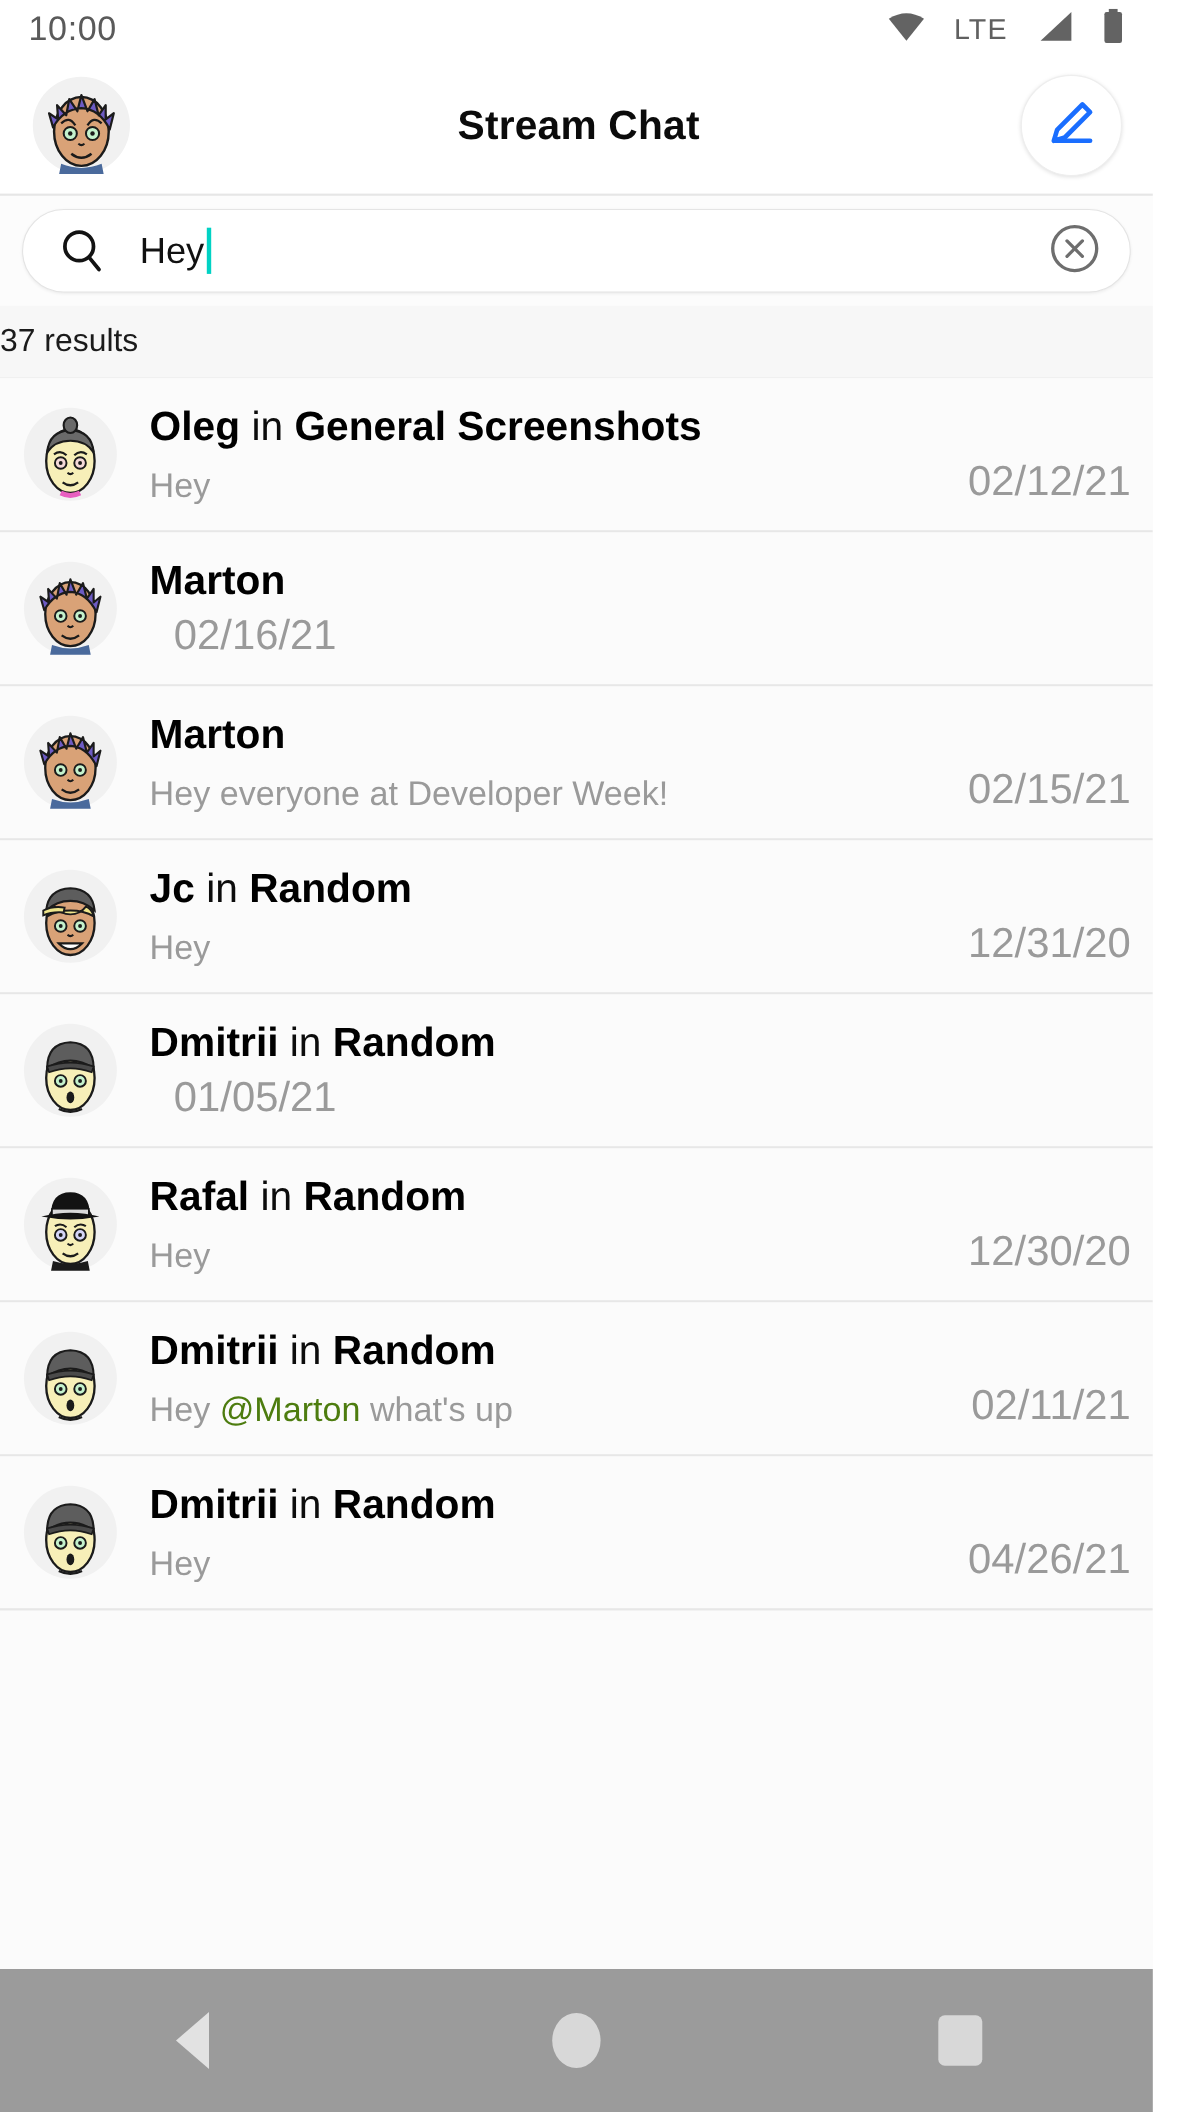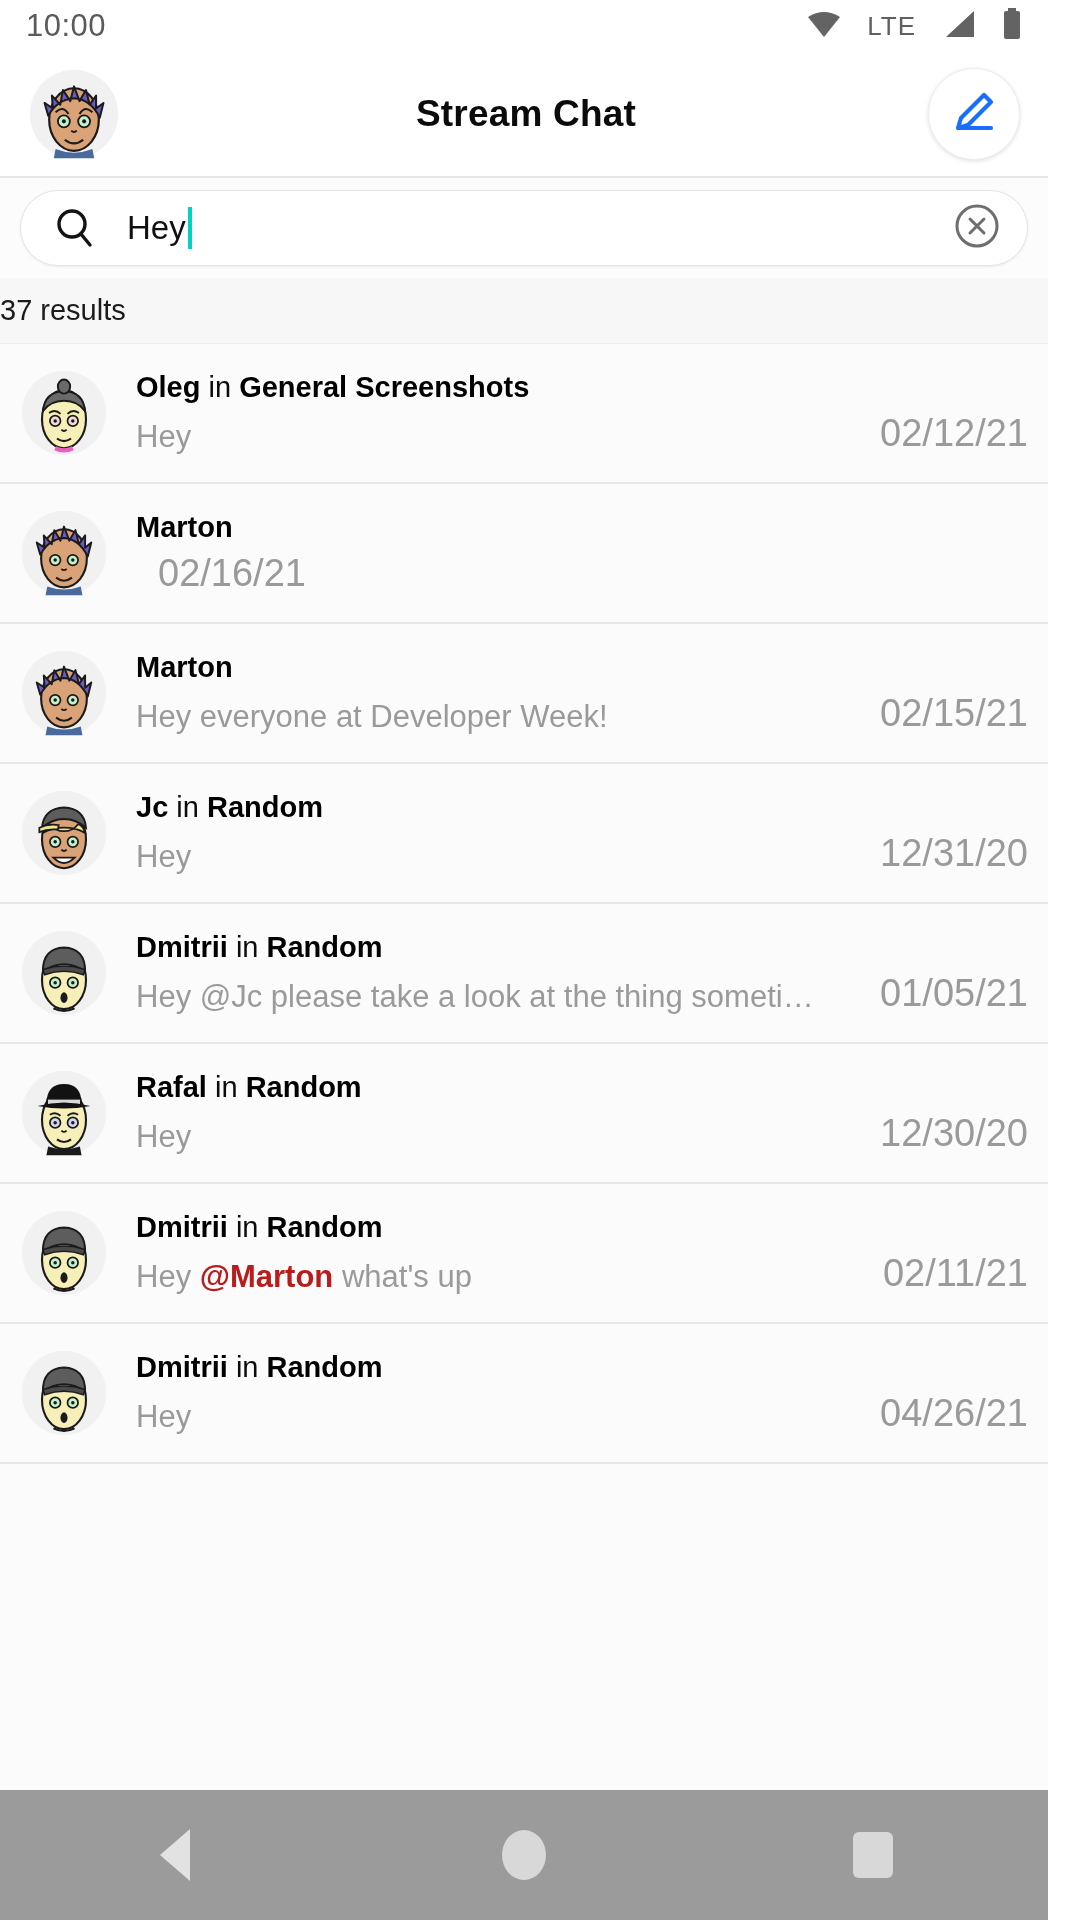--- a/index.html
+++ b/index.html
@@ -64,30 +64,30 @@
 
   
   .list { flex:1 1 auto; overflow:hidden; background:#fbfbfb; }
   .row {
     height:140px; background:#fbfbfb;
     border-bottom:2px solid #e7e7e7;
     display:flex; align-items:center; padding:0 20px 0 20px;
   }
   .row-avatar { flex:0 0 88px; height:88px; margin-right:28px; }
   .row-body { flex:1 1 auto; min-width:0; display:flex; flex-direction:column; justify-content:center; gap:8px; }
-  .row-title { font-size:29px; color:#000; white-space:nowrap; overflow:hidden; }
+  .row-title { font-size:37px; color:#000; white-space:nowrap; overflow:hidden; }
   .row-title .nm { font-weight:bold; }
   .row-title .in { font-weight:normal; color:#0c0c0c; }
   .row-title .ch { font-weight:bold; }
   .row-bottom { display:flex; align-items:flex-end; }
   .row-msg {
     font-size:31px; color:#9a9a9a; white-space:nowrap;
     overflow:hidden; text-overflow:ellipsis; flex:1 1 auto; min-width:0;
   }
-  .row-msg .mention { color:#b91c1c; font-weight:bold; }
+  .row-msg .mention { color:#4d7c0f; font-weight:normal; }
   .row-date { flex:0 0 auto; font-size:38px; color:#9a9a9a; padding-left:22px; }
 
   
   .navbar {
     flex:0 0 130px; background:#9b9b9b;
     display:flex; align-items:center; justify-content:space-around;
   }
   .nav-btn { width:120px; height:120px; display:flex; align-items:center; justify-content:center; }
   .nav-back { width:0; height:0; border-top:26px solid transparent; border-bottom:26px solid transparent; border-right:30px solid #e2e2e2; }
   .nav-home { width:44px; height:50px; border-radius:50%; background:#d8d8d8; }
@@ -274,21 +274,20 @@
             <circle cx="40" cy="61" r="6" fill="#c4f2cd" stroke="#1b1b1b" stroke-width="2"></circle>
             <circle cx="60" cy="61" r="6" fill="#c4f2cd" stroke="#1b1b1b" stroke-width="2"></circle>
             <circle cx="40" cy="61" r="2" fill="#1b1b1b"></circle>
             <circle cx="60" cy="61" r="2" fill="#1b1b1b"></circle>
             <ellipse cx="50" cy="78" rx="4" ry="6" fill="#1b1b1b"></ellipse>
             <path d="M38 90 Q50 96 62 90" fill="none" stroke="#1b1b1b" stroke-width="2.4"></path>
           </svg></div>
         <div class="row-body">
           <div class="row-title"><span class="nm">Dmitrii</span> <span class="in">in</span> <span class="ch">Random</span></div>
           <div class="row-bottom">
-            <div class="row-msg">Hey @Jc please take a look at the thing someti…</div>
             <div class="row-date">01/05/21</div>
           </div>
         </div>
       </div>
       <div class="row">
         <div class="row-avatar"><svg width="88" height="88" viewBox="0 0 100 100">
             <ellipse cx="50" cy="50" rx="48" ry="48" fill="#f1f1f1"></ellipse>
             <ellipse cx="50" cy="58" rx="25" ry="33" fill="#f7efb8" stroke="#1b1b1b" stroke-width="2.4"></ellipse>
             <path d="M31 40 Q31 18 50 18 Q69 18 69 40 Z" fill="#121212" stroke="#121212" stroke-width="2"></path>
             <rect x="31" y="34" width="38" height="8" fill="#d9d9d9" stroke="#121212" stroke-width="1.6"></rect>

